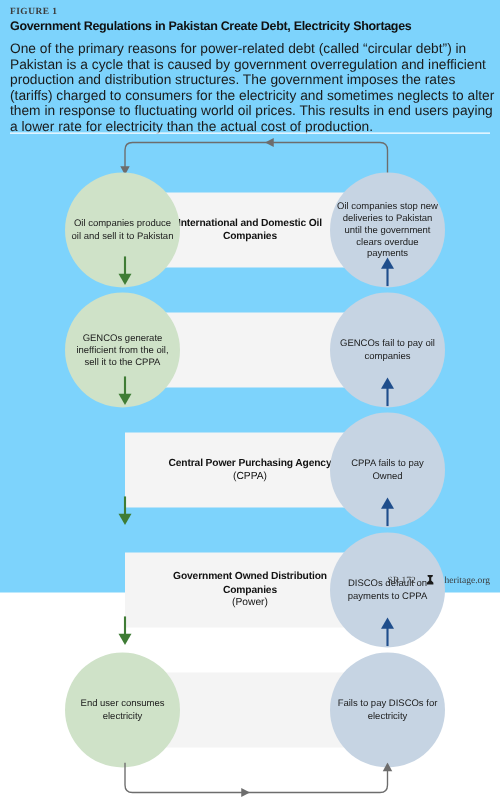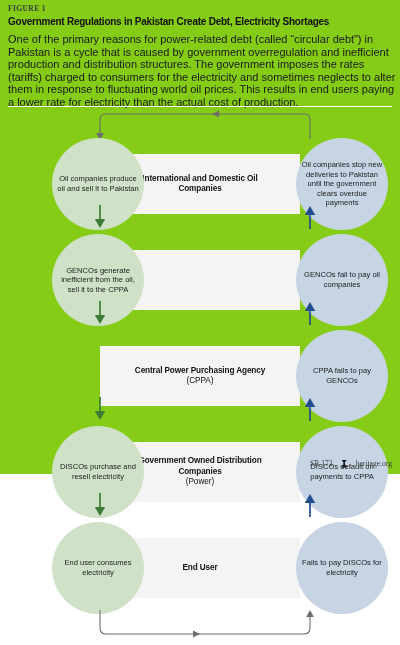--- a/index.html
+++ b/index.html
@@ -7,21 +7,21 @@
     width: 400px;
     height: 645px;
     background: #ffffff;
     font-family: "Liberation Sans", sans-serif;
     overflow: hidden;
   }
   .page {
     position: relative;
     width: 400px;
     height: 474px;
-    background: #84cc16;
+    background: #7dd3fc;
   }
 
   
   .figure-label {
     position: absolute;
     left: 8px;
     top: 4px;
     font-family: "Liberation Serif", serif;
     font-size: 7.5px;
     font-weight: bold;
@@ -112,21 +112,21 @@
     align-items: center;
     justify-content: center;
     text-align: center;
     font-size: 7.6px;
     line-height: 9.6px;
     color: #1b1b1b;
     padding: 5px;
   }
   .circle span { display: block; width: 100%; }
   .circle-left  { left: 52px;  top: 1px; background: #cfe2c8; }
-  .circle-right { left: 264px; top: 1px; background: #c6d4e3; margin-left: 32px; }
+  .circle-right { left: 264px; top: 1px; background: #c6d4e3; }
 
   
   .vconn { position: absolute; width: 14px; height: 22px; }
   .vconn svg { display: block; }
 
   .topconn, .botconn { position: absolute; left: 0; width: 400px; }
   .topconn svg, .botconn svg { display: block; }
 
   
   .footer {
@@ -224,21 +224,21 @@
       </svg>
     </div>
 
     <div class="rowwrap" style="top:219px;">
       <div class="band"></div>
       <div class="band-text">
         <div class="band-title">Central Power Purchasing Agency</div>
         <div class="band-sub">(CPPA)</div>
       </div>
       <div class="circle circle-right">
-        <span>CPPA fails to pay GENCOs</span>
+        <span>CPPA fails to pay Owned</span>
       </div>
     </div>
 
     <div class="vconn" style="left:93px;top:287px;">
       <svg width="14" height="24" viewBox="0 0 14 24">
         <line x1="7" y1="0" x2="7" y2="16" stroke="#3f7c35" stroke-width="1.7"></line>
         <polygon points="7,23 1.8,14 12.2,14" fill="#3f7c35"></polygon>
       </svg>
     </div>
     <div class="vconn" style="left:303px;top:287px;">
@@ -247,47 +247,40 @@
         <polygon points="7,1 1.8,10 12.2,10" fill="#1f4e8c"></polygon>
       </svg>
     </div>
 
     <div class="rowwrap" style="top:315px;">
       <div class="band"></div>
       <div class="band-text">
         <div class="band-title">Government Owned Distribution Companies</div>
         <div class="band-sub">(Power)</div>
       </div>
-      <div class="circle circle-left">
-        <span>DISCOs purchase and resell electricity</span>
-      </div>
       <div class="circle circle-right">
         <span>DISCOs default on payments to CPPA</span>
       </div>
     </div>
 
     <div class="vconn" style="left:93px;top:383px;">
       <svg width="14" height="24" viewBox="0 0 14 24">
         <line x1="7" y1="0" x2="7" y2="16" stroke="#3f7c35" stroke-width="1.7"></line>
         <polygon points="7,23 1.8,14 12.2,14" fill="#3f7c35"></polygon>
       </svg>
     </div>
     <div class="vconn" style="left:303px;top:383px;">
       <svg width="14" height="24" viewBox="0 0 14 24">
         <line x1="7" y1="24" x2="7" y2="8" stroke="#1f4e8c" stroke-width="1.7"></line>
         <polygon points="7,1 1.8,10 12.2,10" fill="#1f4e8c"></polygon>
       </svg>
     </div>
 
     <div class="rowwrap" style="top:411px;">
       <div class="band"></div>
-      <div class="band-text">
-        <div class="band-title">End User</div>
-        <div class="band-sub"></div>
-      </div>
       <div class="circle circle-right">
         <span>Fails to pay DISCOs for electricity</span>
       </div>
       <div class="circle circle-left">
         <span>End user consumes electricity</span>
       </div>
     </div>
 
     <div class="botconn" style="top:500px;height:32px;">
       <svg width="400" height="32" viewBox="0 0 400 32">

